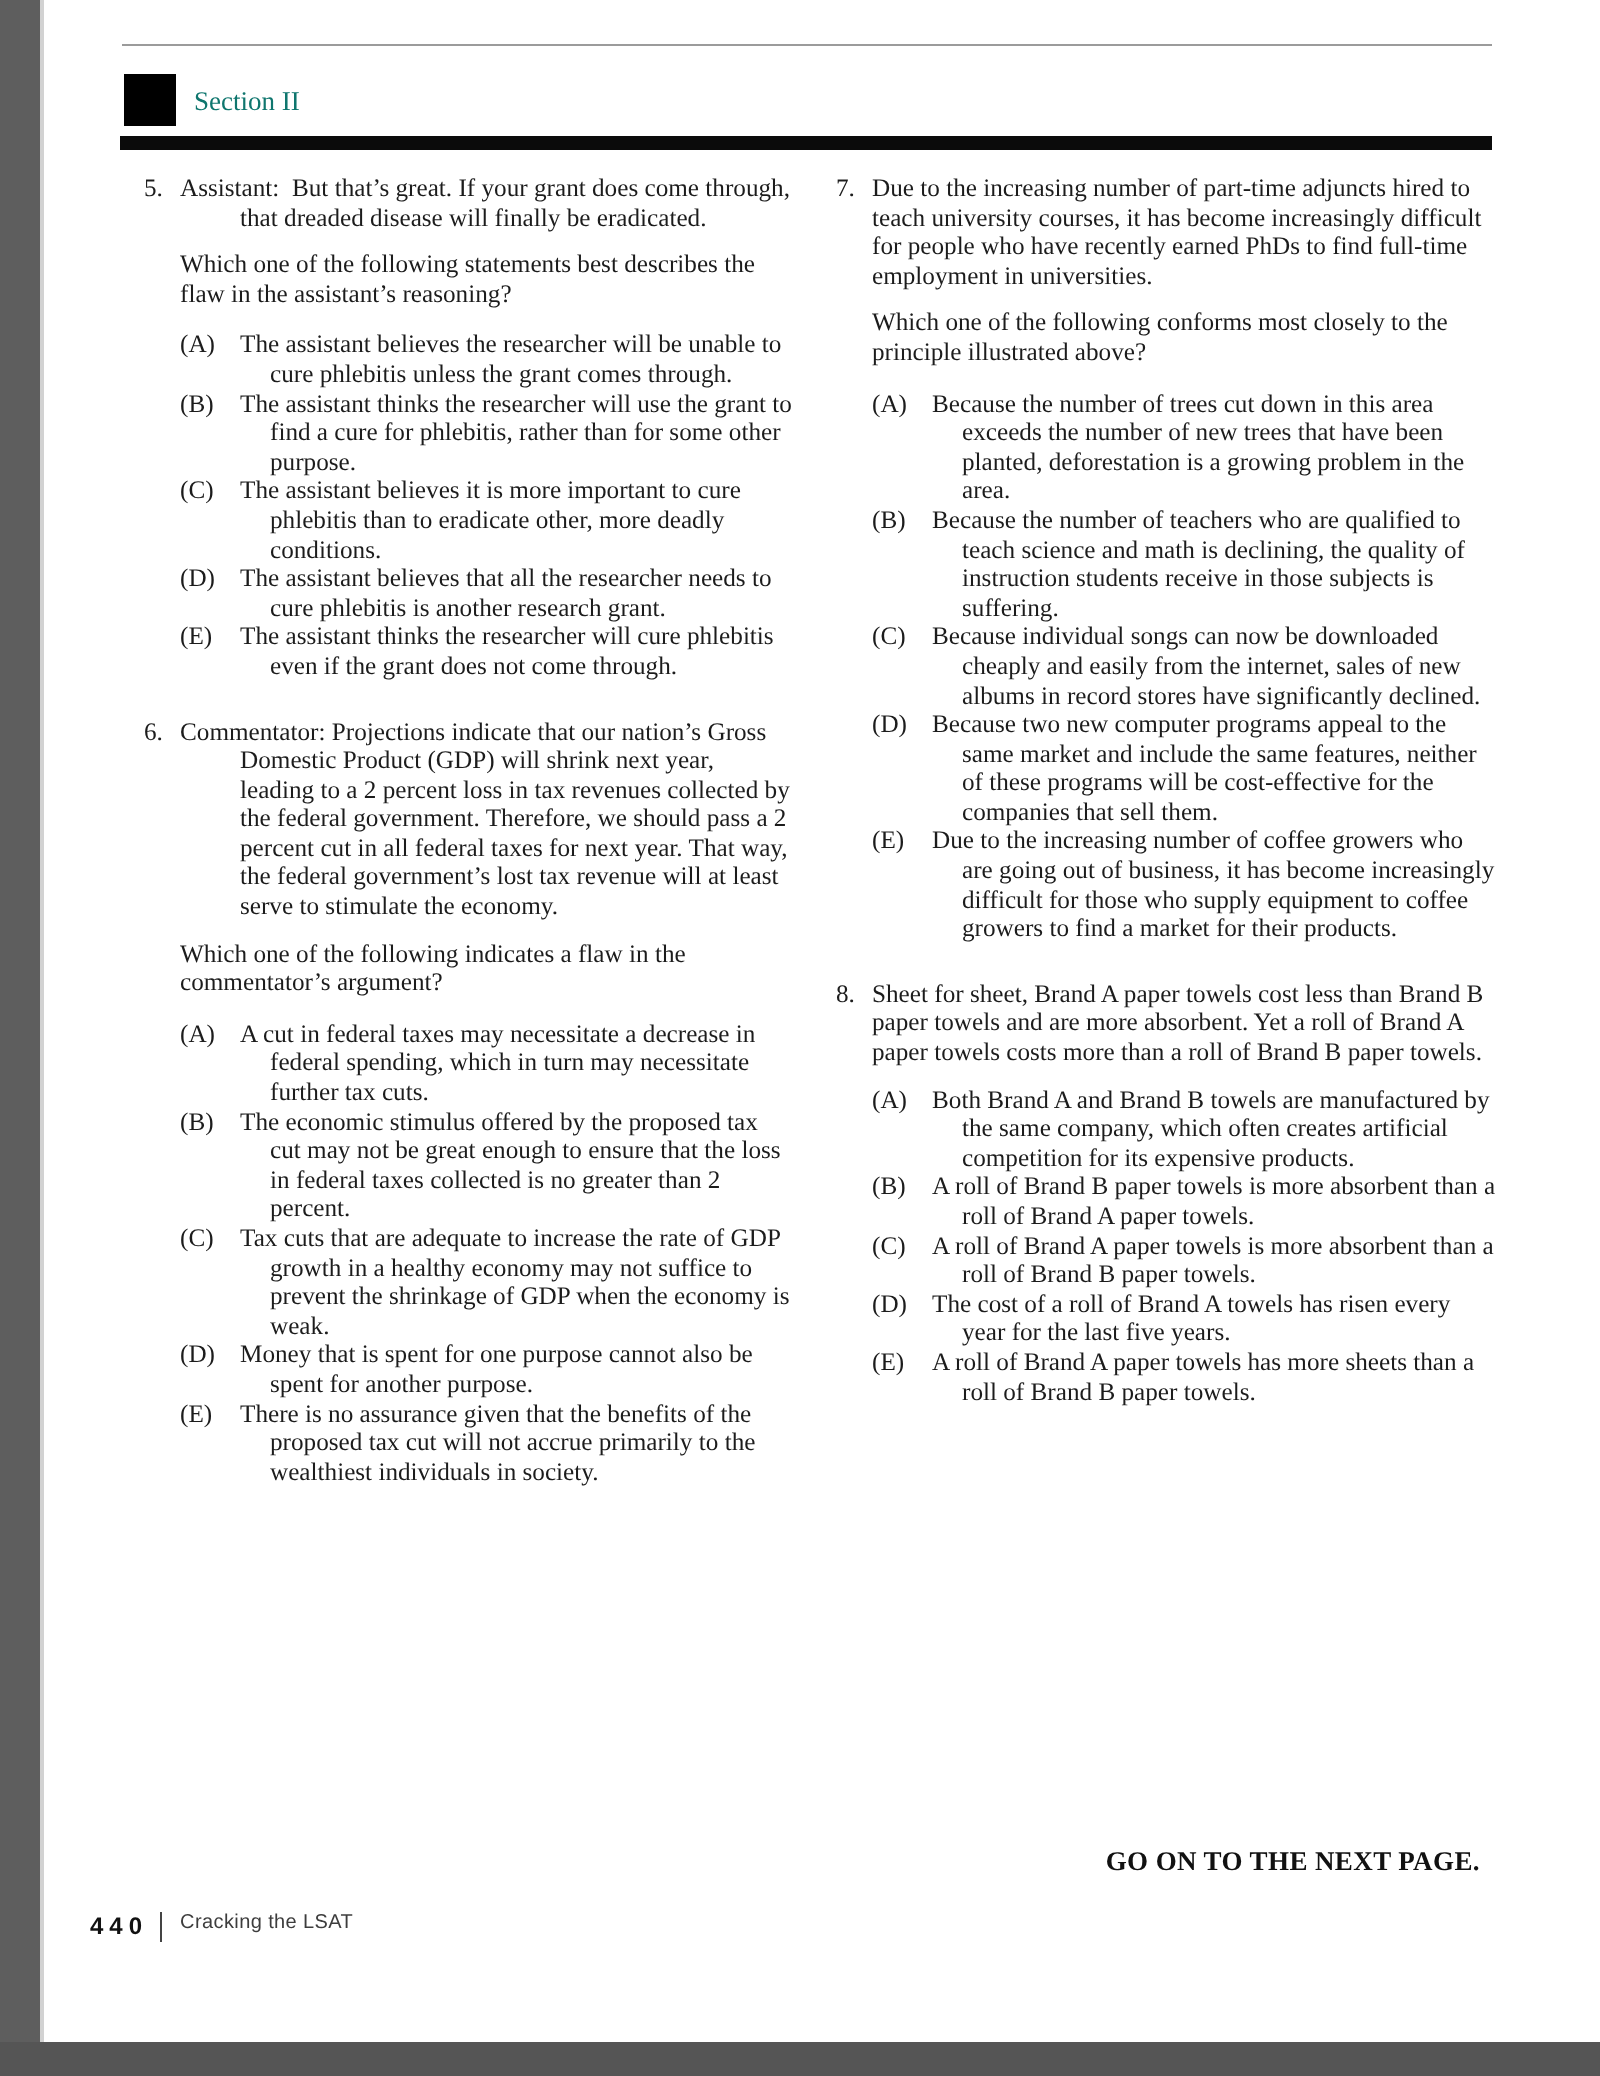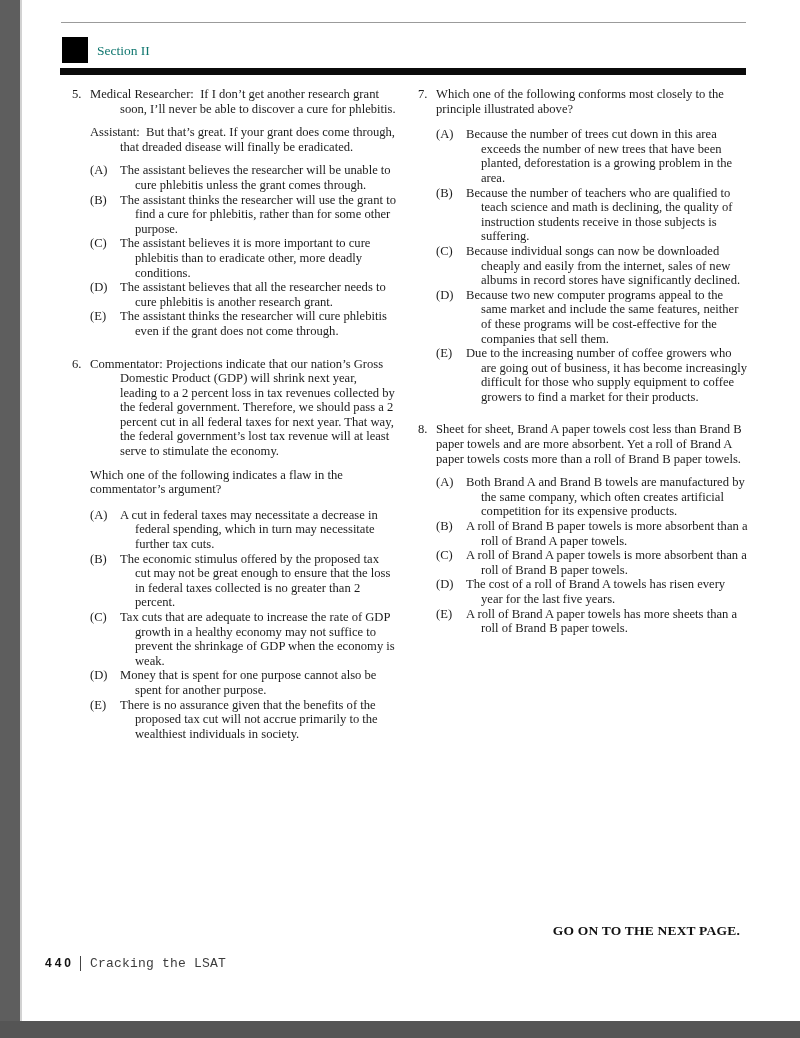--- a/index.html
+++ b/index.html
@@ -27,39 +27,39 @@
   .stim.hang{padding-left:30px;text-indent:-30px;}
   .stem{margin:0 0 11px 0;}
   .choice{display:flex;}
   .choice-label{width:30px;flex:0 0 30px;}
   .choice-text{flex:1 1 auto;padding-left:15px;text-indent:-15px;}
   
   .go-on{position:absolute;right:60px;top:923px;font-size:13.5px;font-weight:700;color:#111;letter-spacing:.2px;margin-left:16px;}
   .page-footer{position:absolute;left:45px;top:956px;display:flex;align-items:flex-start;font-family:"Liberation Sans","DejaVu Sans",sans-serif;}
   .page-num{font-weight:700;font-size:12px;letter-spacing:3px;color:#111;}
   .footer-divider{width:1px;height:15px;background:#444;margin:0 9px 0 6px;}
-  .book-title{font-size:13px;color:#3d3d3d;letter-spacing:.2px;font-family:Liberation Mono, monospace;}
+  .book-title{font-size:10px;color:#3d3d3d;letter-spacing:.2px;}
 </style>
 </head>
 <body>
 
 <div class="left-band"></div>
 <div class="bottom-band"></div>
 
 <div class="top-hairline"></div>
 <div class="section-marker"></div>
 <div class="section-label">Section II</div>
 <div class="header-bar"></div>
 
 <div class="col col-left" id="col-left">
     <div class="question">
       <div class="qnum">5.</div>
       <div class="qbody">
-        <p class="stim hang">Medical Researcher:  If I don’t get another research grant soon, I’ll never be able to discover a cure for phlebitis.</p>
         <p class="stim hang">Assistant:  But that’s great. If your grant does come through, that dreaded disease will finally be eradicated.</p>
+        <p class="stem">Which one of the following statements best describes the flaw in the assistant’s reasoning?</p>
         <div class="choice">
           <span class="choice-label">(A)</span>
           <span class="choice-text">The assistant believes the researcher will be unable to cure phlebitis unless the grant comes through.</span>
         </div>
         <div class="choice">
           <span class="choice-label">(B)</span>
           <span class="choice-text">The assistant thinks the researcher will use the grant to find a cure for phlebitis, rather than for some other purpose.</span>
         </div>
         <div class="choice">
           <span class="choice-label">(C)</span>
@@ -100,20 +100,21 @@
           <span class="choice-label">(E)</span>
           <span class="choice-text">There is no assurance given that the benefits of the proposed tax cut will not accrue primarily to the wealthiest individuals in society.</span>
         </div>
       </div>
     </div>
   </div>
 <div class="col col-right" id="col-right">
     <div class="question">
       <div class="qnum">7.</div>
       <div class="qbody">
+        <p class="stim">Due to the increasing number of part-time adjuncts hired to teach university courses, it has become increasingly difficult for people who have recently earned PhDs to find full-time employment in universities.</p>
         <p class="stem">Which one of the following conforms most closely to the principle illustrated above?</p>
         <div class="choice">
           <span class="choice-label">(A)</span>
           <span class="choice-text">Because the number of trees cut down in this area exceeds the number of new trees that have been planted, deforestation is a growing problem in the area.</span>
         </div>
         <div class="choice">
           <span class="choice-label">(B)</span>
           <span class="choice-text">Because the number of teachers who are qualified to teach science and math is declining, the quality of instruction students receive in those subjects is suffering.</span>
         </div>
         <div class="choice">

